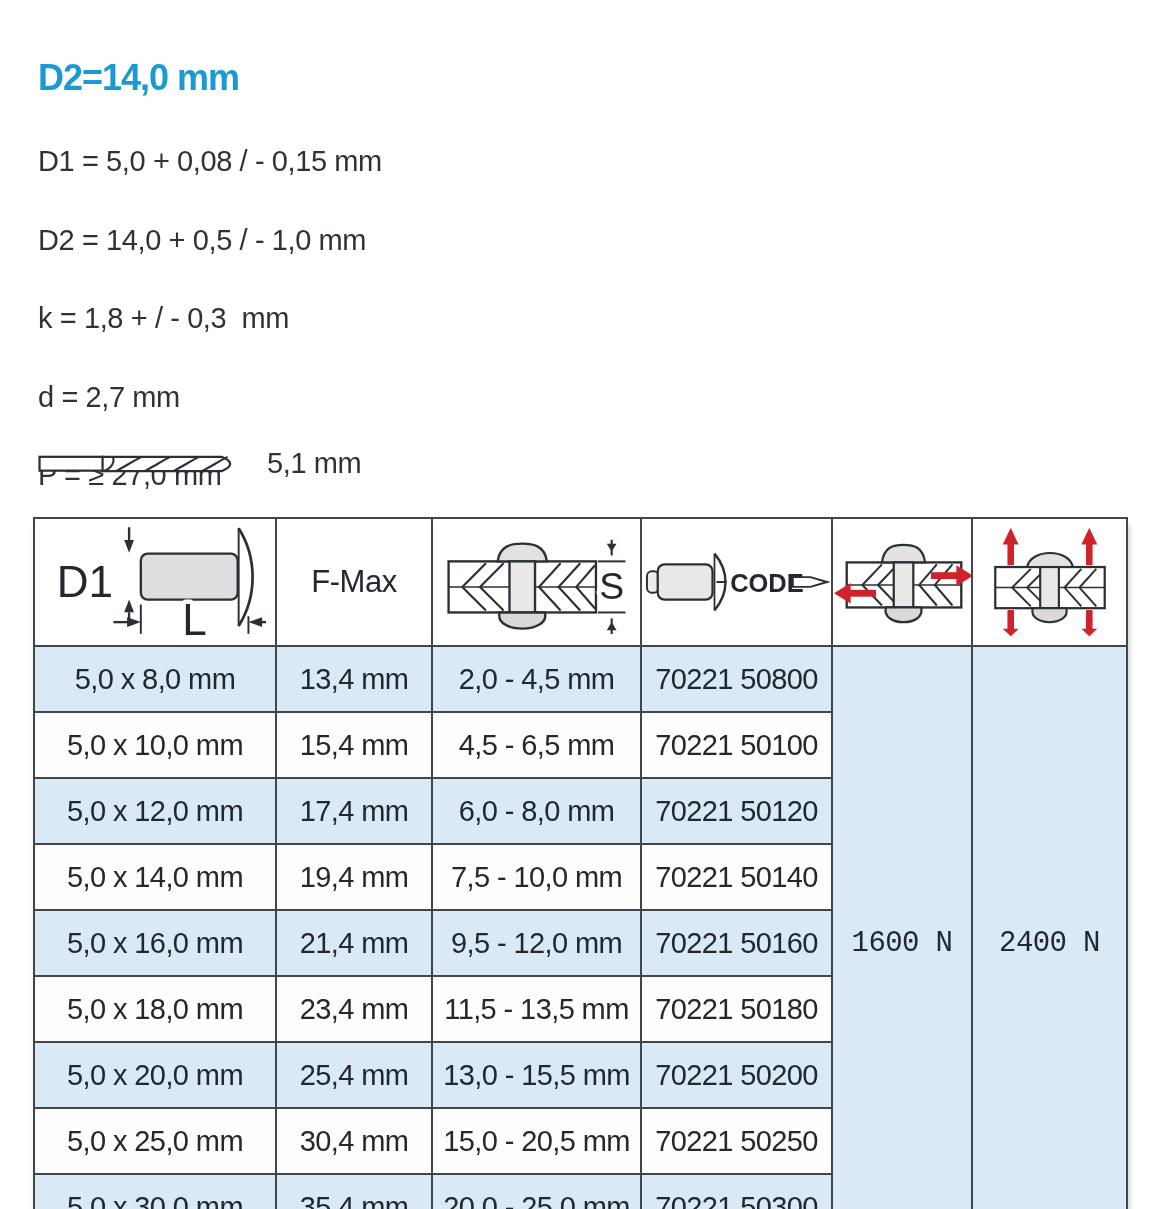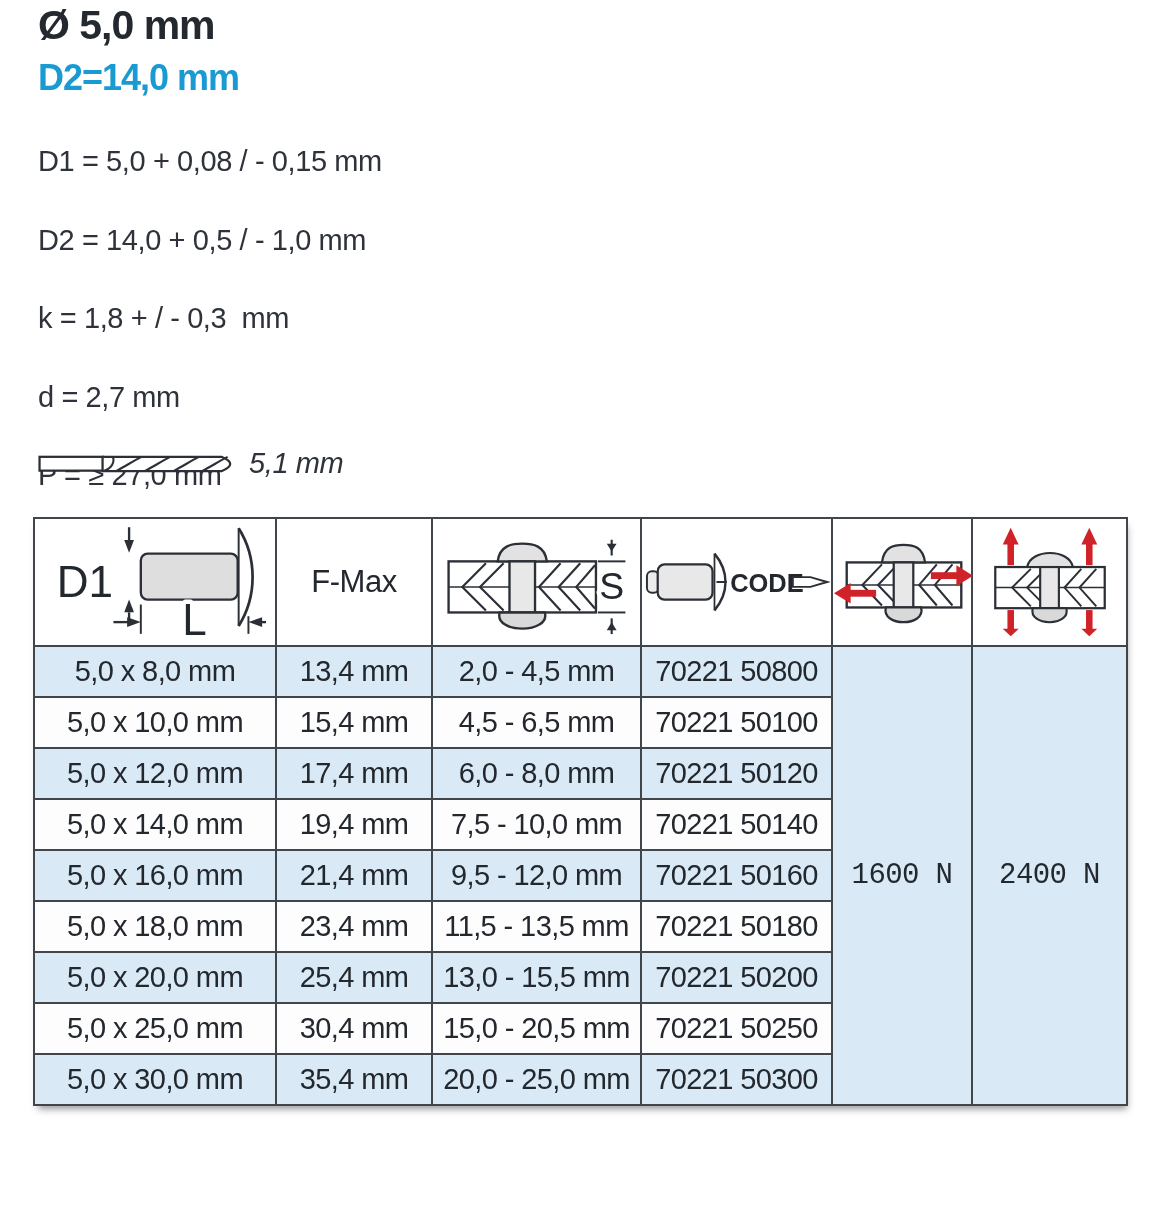--- a/index.html
+++ b/index.html
@@ -20,56 +20,55 @@
     font-size:36px; font-weight:bold; letter-spacing:-1px; color:#1a9ad2;
   }
   .specs { position:absolute; left:38px; top:121px; }
   .spec-line {
     height:54.5px; font-size:29px; letter-spacing:-0.4px; color:#2e323a;
     white-space:pre;
     margin-top:24px;
   }
   .drill-row {
     position:absolute; left:38px; top:447px;
-    display:flex; align-items:center; gap:6px;font-style:italic;
+    display:flex; align-items:center; gap:24px;
   }
   .drill-row svg { display:block; }
   .drill-size { font-size:29px; letter-spacing:-0.4px; color:#2e323a; }
 
   table.spec-table {
     position:absolute; left:33px; top:517px; width:1093px;
     border-collapse:collapse; table-layout:fixed;
     box-shadow: 2px 6px 7px -3px rgba(50,50,55,.5);
     background:#fff;
   }
   .spec-table th, .spec-table td {
     border:2px solid #41454c; padding:0; text-align:center; vertical-align:middle;
   }
   .spec-table thead tr { height:128px;padding-left:27px; }
-  .spec-table tbody tr { height:51px; }
+  .spec-table tbody tr { height:66px; }
   .spec-table th { background:#fff; font-weight:normal; }
   .fmax-header { font-size:31px; letter-spacing:-0.5px; color:#23272e;margin-top:34px; }
   .spec-table td { font-size:29px; letter-spacing:-0.6px; color:#23272e; background:#fdfdfd; }
   .spec-table tbody tr:nth-child(odd) td.data { background:#d9eaf6; }
   .spec-table td.merged { background:#d9eaf6;font-family:Liberation Mono, monospace; }
 
   .diag { display:block; margin:0 auto; }
   .ink { stroke:#2b2f36; }
   svg text {
     font-family:"Liberation Sans","DejaVu Sans",sans-serif;
     fill:#23272e;
   }
   .halo { paint-order:stroke; stroke:#ffffff; stroke-width:9px; stroke-linejoin:round; }
 </style>
 </head>
 <body>
 
 <div class="page">
 
-  <div class="title">Ø 5,0 mm</div>
   <div class="subtitle">D2=14,0 mm</div>
 
   <div class="specs">
     <div class="spec-line">D1 = 5,0 + 0,08 / - 0,15 mm</div>
     <div class="spec-line">D2 = 14,0 + 0,5 / - 1,0 mm</div>
     <div class="spec-line">k = 1,8 + / - 0,3  mm</div>
     <div class="spec-line">d = 2,7 mm</div>
     <div class="spec-line">P = ≥ 27,0 mm</div>
     <div class="spec-line">L = + 1,0 / - 0,2 mm</div>
   </div>

